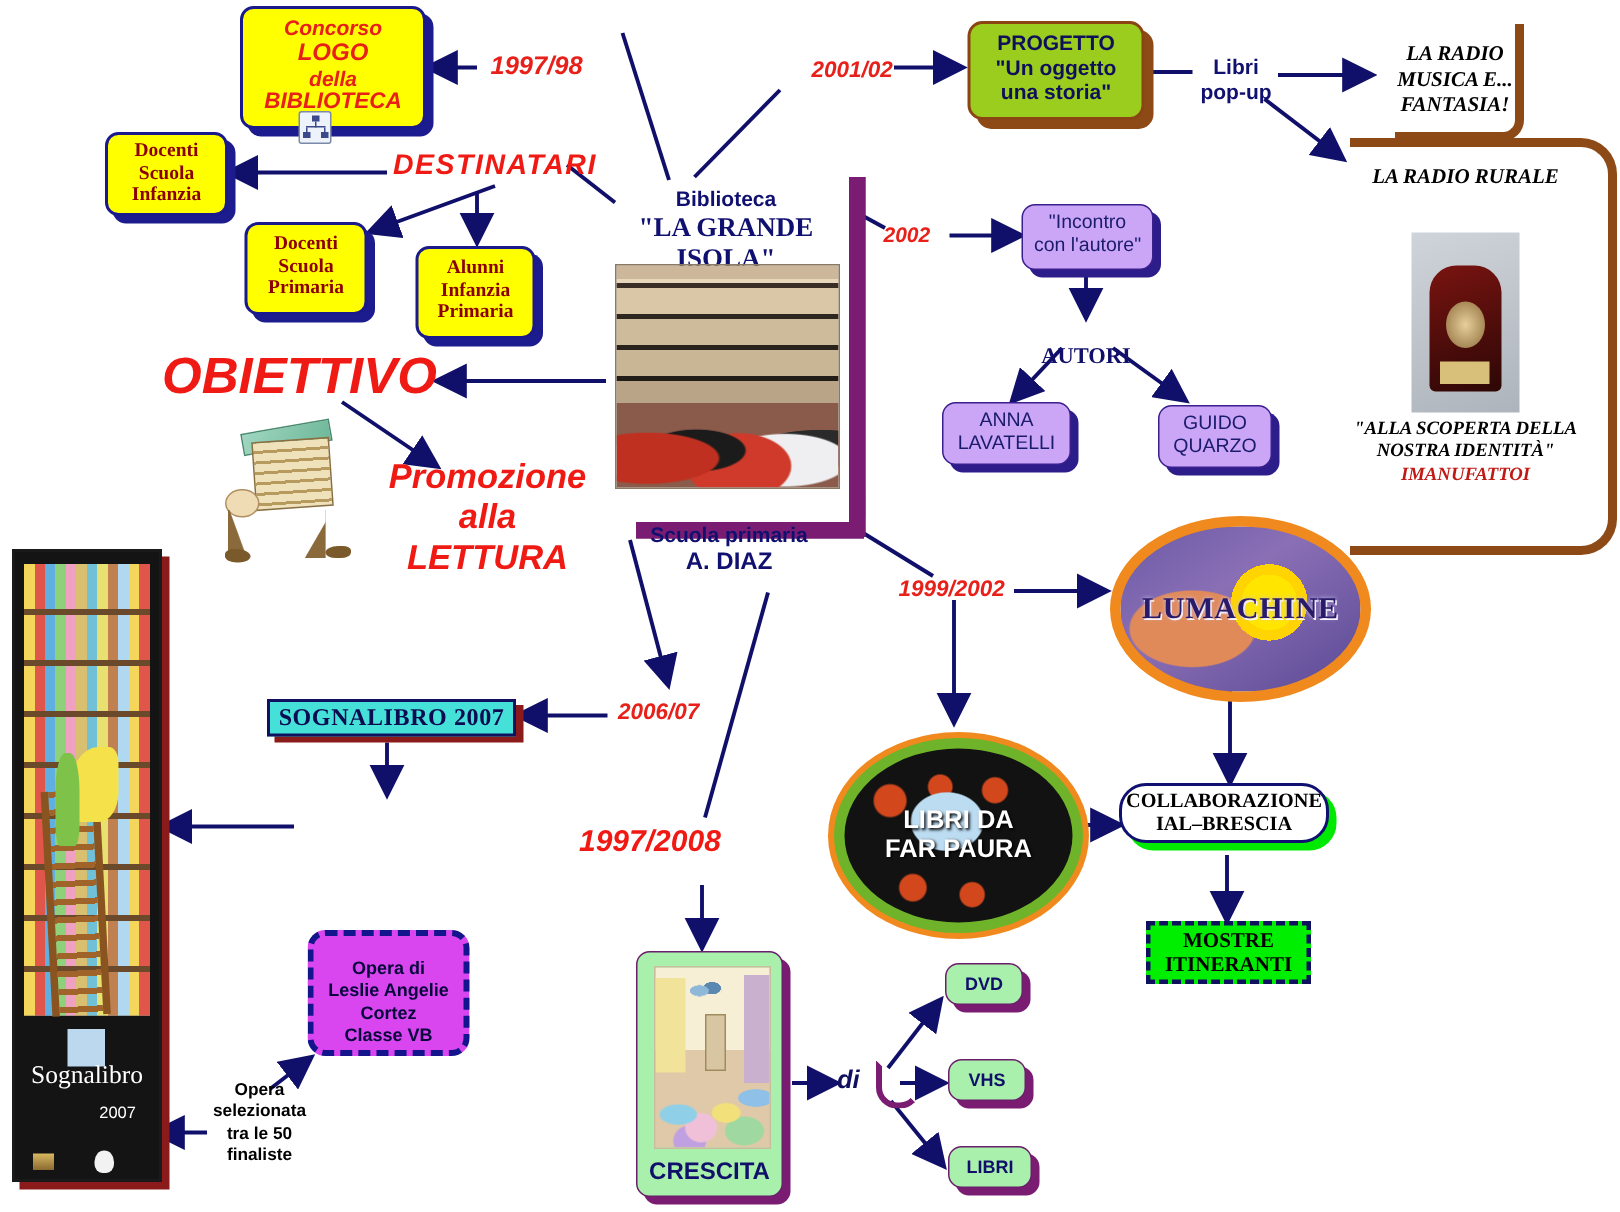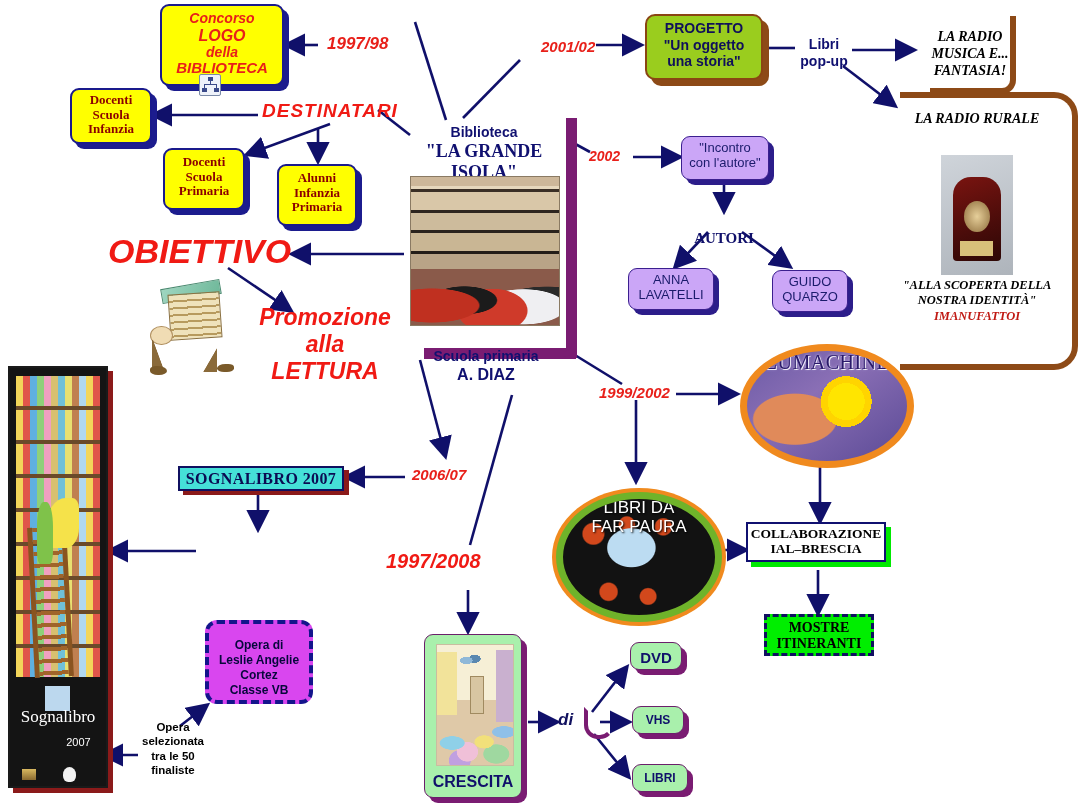--- a/index.html
+++ b/index.html
@@ -55,22 +55,22 @@
   .year{color:#e8201a;font-weight:bold;font-style:italic;white-space:nowrap;}
   
   .redbig{color:#f01a14;font-weight:bold;font-style:italic;white-space:nowrap;}
   
   .navy{color:#101070;font-weight:bold;text-align:center;line-height:1.2;}
   .blk{color:#000;font-weight:bold;text-align:center;line-height:1.25;}
   .serif-it{font-family:"Liberation Serif",serif;font-style:italic;font-weight:bold;
         color:#000;text-align:center;line-height:1.22;}
 
   
-  .ellipse{border-radius:50%;display:flex;align-items:flex-start;justify-content:center;
-        text-align:center;font-weight:normal;overflow:hidden;position:absolute;}
+  .ellipse{border-radius:50%;display:flex;align-items:center;justify-content:center;
+        text-align:center;font-weight:bold;overflow:hidden;position:absolute;}
   .ell-label{position:relative;z-index:3;}
 
   
   .lumachine{background:
       radial-gradient(circle at 62% 46%, #ffe500 0 16%, #ffd400 16% 22%, rgba(0,0,0,0) 22%),
       radial-gradient(ellipse at 30% 62%, #e08a5a 0 26%, rgba(0,0,0,0) 27%),
       linear-gradient(145deg,#6b5aa6,#8a6fb5 40%,#5b4a96);
       border:7px solid #f08a1e;}
   .lumachine .ell-label{color:#2a1a6a;font-family:"Liberation Serif",serif;
       font-size:20px;letter-spacing:.5px;text-shadow:0 0 3px #c9c0ea,1px 1px 0 #fff;}
@@ -416,21 +416,21 @@
     <span class="ell-label">LUMACHINE</span>
   </div>
 
   <div class="ellipse paura" style="left:556px;top:492px;width:152px;height:116px;">
     <span class="ell-label">
       <span>LIBRI DA</span><br>
       <span>FAR PAURA</span>
     </span>
   </div>
 
-  <div class="node collab" style="left:746px;top:522px;width:140px;height:40px;padding-top:3px;font-size:13.5px;">
+  <div class="node collab" style="left:746px;top:522px;width:140px;height:40px;padding-top:3px;font-size:13.5px;border-radius:18px;">
     <div>COLLABORAZIONE</div>
     <div>IAL–BRESCIA</div>
   </div>
 
   <div class="node mostre" style="left:764px;top:614px;width:110px;height:42px;padding-top:3px;font-size:14px;">
     <div>MOSTRE</div>
     <div>ITINERANTI</div>
   </div>
 
   <div class="node year" style="left:412px;top:466px;font-size:15px;">2006/07</div>
@@ -476,17 +476,17 @@
       <div class="mess"></div>
     </div>
     <div style="position:absolute;left:0;bottom:6px;width:100%;font-size:16px;">CRESCITA</div>
   </div>
 
   <div class="dipill" style="left:558px;top:710px;width:48px;height:26px;font-size:17px;">
     <span>di</span>
     <span class="swoosh"></span>
   </div>
 
-  <div class="node lgbox" style="left:630px;top:642px;width:52px;height:28px;padding-top:6px;font-size:15px;">DVD</div>
+  <div class="node lgbox" style="left:630px;top:642px;width:52px;height:28px;padding-top:6px;font-size:12px;">DVD</div>
   <div class="node lgbox" style="left:632px;top:706px;width:52px;height:28px;padding-top:6px;font-size:12px;">VHS</div>
   <div class="node lgbox" style="left:632px;top:764px;width:56px;height:28px;padding-top:6px;font-size:12px;">LIBRI</div>
 
 </div>
 
 </body></html>

